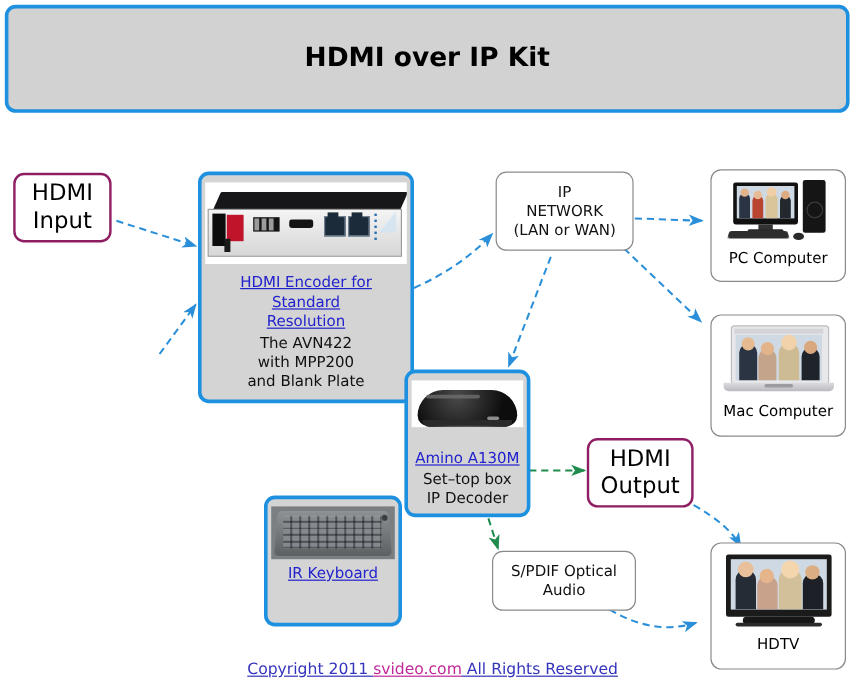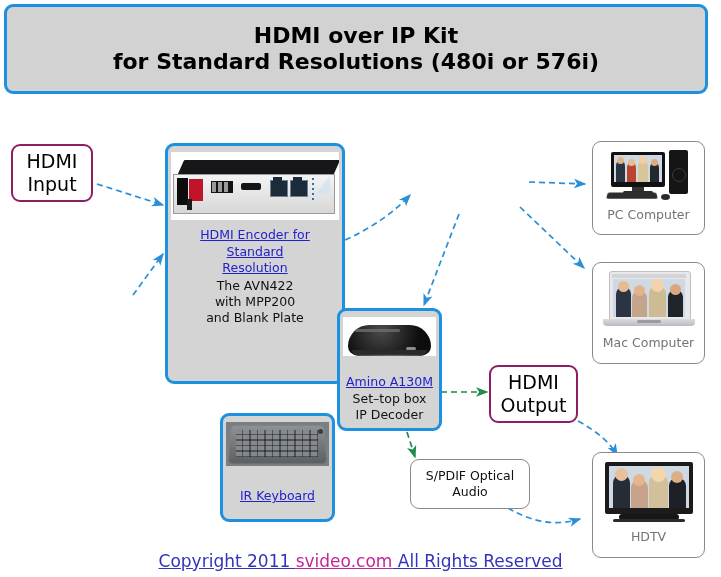--- a/index.html
+++ b/index.html
@@ -42,28 +42,28 @@
     display:flex;flex-direction:column;align-items:center;
     padding:6px 5px 5px 5px;text-align:center;
   }
   .box-photo{
     background:#ffffff;border:1.6px solid #8a8a8a;border-radius:9px;
     display:flex;flex-direction:column;align-items:center;
     justify-content:flex-start;padding:6px 5px 4px 5px;text-align:center;
   }
   .lbl{font-size:12.5px;color:#111;line-height:1.3;}
   .lbl-under{font-size:12.5px;color:#2222cc;text-decoration:underline;line-height:1.32;cursor:pointer;}
-  .cap{font-size:12.5px;color:#737373;margin-top:4px;}
+  .cap{font-size:12.5px;color:#000000;margin-top:4px;}
 
   .thumb{background:#fff;display:block;border:0;}
 
   
   .copyright{
     position:absolute;left:0;top:551px;width:721px;text-align:center;
-    font-size:17px;z-index:3;
+    font-size:13px;z-index:3;
   }
   .copyright span{text-decoration:underline;}
   .cw-blue{color:#3333bb;}
   .cw-magenta{color:#c0289a;}
 
   
   .scene{position:relative;overflow:hidden;}
 </style>
 </head>
 <body>
@@ -101,34 +101,33 @@
 
       <path d="M441,392 L487,392"></path>
 
       <path d="M407,432 L415,457"></path>
     </g>
   </svg>
 
   <div class="header">
     <div class="ttl">
       <div>HDMI over IP Kit</div>
-      <div>for Standard Resolutions (480i or 576i)</div>
     </div>
   </div>
 
   <div class="node box-magenta" style="left:11px;top:144px;width:82px;height:58px;">
     <div>
       <div>HDMI</div>
       <div>Input</div>
     </div>
   </div>
 
 
 
-  <div class="node box-blue" style="left:165px;top:143px;width:180px;height:241px;">
+  <div class="node box-blue" style="left:165px;top:143px;width:180px;height:193px;">
 
     <div class="thumb scene" style="width:168px;height:68px;background:#fff;">
       <div style="position:absolute;left:6px;top:8px;width:156px;height:16px;background:#17171a;
                   transform:skewX(-24deg);transform-origin:bottom left;border-radius:1px;"></div>
       <div style="position:absolute;left:2px;top:22px;width:160px;height:38px;
                   background:linear-gradient(#f4f4f4,#d7d7d7);border:1px solid #9a9a9a;"></div>
       <div style="position:absolute;left:6px;top:26px;width:11px;height:27px;background:#0c0c0c;"></div>
       <div style="position:absolute;left:18px;top:27px;width:14px;height:22px;background:#c0142a;"></div>
       <div style="position:absolute;left:16px;top:47px;width:5px;height:11px;background:#1a1a1a;"></div>
       <div style="position:absolute;left:40px;top:29px;width:22px;height:12px;background:#131313;"></div>
@@ -149,20 +148,27 @@
       <span>Standard</span><br>
       <span>Resolution</span>
     </div>
     <div class="lbl" style="margin-top:1px;text-align:center;">
       <div>The AVN422</div>
       <div>with MPP200</div>
       <div>and Blank Plate</div>
     </div>
   </div>
 
+  <div class="node box-plain" style="left:413px;top:143px;width:115px;height:66px;">
+    <div>
+      <div>IP</div>
+      <div>NETWORK</div>
+      <div>(LAN or WAN)</div>
+    </div>
+  </div>
 
   <div class="node box-photo" style="left:592px;top:141px;width:113px;height:94px;">
     <div class="thumb scene" style="width:100px;height:55px;">
 
       <div style="position:absolute;left:12px;top:4px;width:54px;height:35px;background:#111;border-radius:2px;"></div>
       <div style="position:absolute;left:15px;top:7px;width:48px;height:27px;overflow:hidden;background:#cfd9e4;">
         <div style="position:absolute;left:2px;top:6px;width:9px;height:21px;background:#2b3442;border-radius:5px 5px 0 0;"></div>
         <div style="position:absolute;left:3px;top:2px;width:7px;height:7px;background:#e2b48c;border-radius:50%;"></div>
         <div style="position:absolute;left:13px;top:8px;width:9px;height:19px;background:#b9442f;border-radius:5px 5px 0 0;"></div>
         <div style="position:absolute;left:14px;top:4px;width:7px;height:7px;background:#e7bb93;border-radius:50%;"></div>
@@ -226,21 +232,21 @@
     <div class="thumb scene" style="width:103px;height:44px;background:#7c7f82;">
       <div style="position:absolute;left:4px;top:3px;width:95px;height:38px;
                   background:linear-gradient(#8f9295,#5d6063);border-radius:4px;
                   transform:perspective(90px) rotateX(9deg);"></div>
       <div style="position:absolute;left:10px;top:8px;width:82px;height:27px;
                   background:repeating-linear-gradient(to right,#b9bcbf 0 6px,#6d7073 6px 7.5px),
                              repeating-linear-gradient(to bottom,#b9bcbf 0 4px,#6d7073 4px 5.5px);
                   background-blend-mode:multiply;opacity:.95;"></div>
       <div style="position:absolute;left:92px;top:7px;width:5px;height:5px;background:#3a3c3e;border-radius:50%;"></div>
     </div>
-    <div class="lbl-under" style="margin-top:22px;">IR Keyboard</div>
+    <div class="lbl-under" style="margin-top:4px;">IR Keyboard</div>
   </div>
 
   <div class="node box-magenta" style="left:489px;top:365px;width:89px;height:58px;">
     <div>
       <div>HDMI</div>
       <div>Output</div>
     </div>
   </div>
 
   <div class="node box-plain" style="left:410px;top:459px;width:120px;height:50px;">

